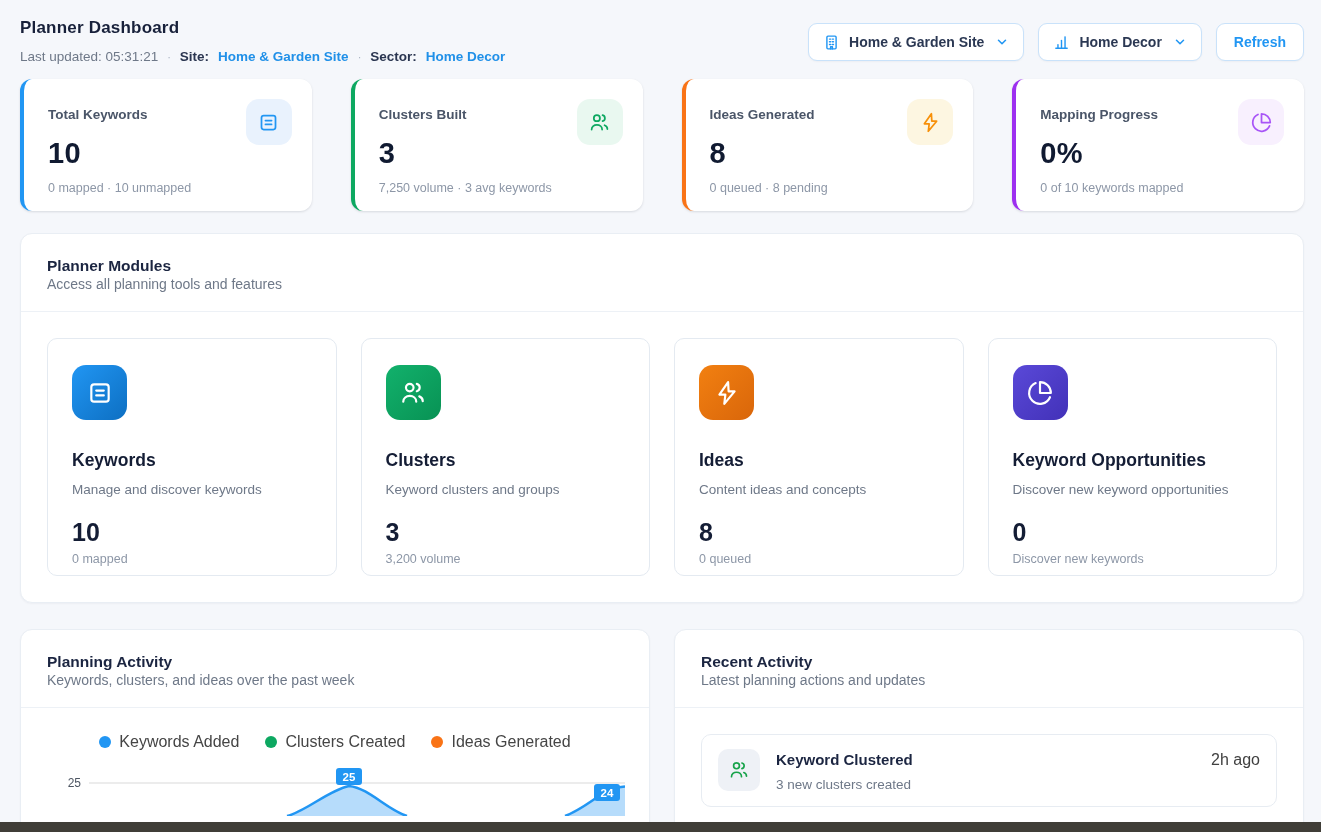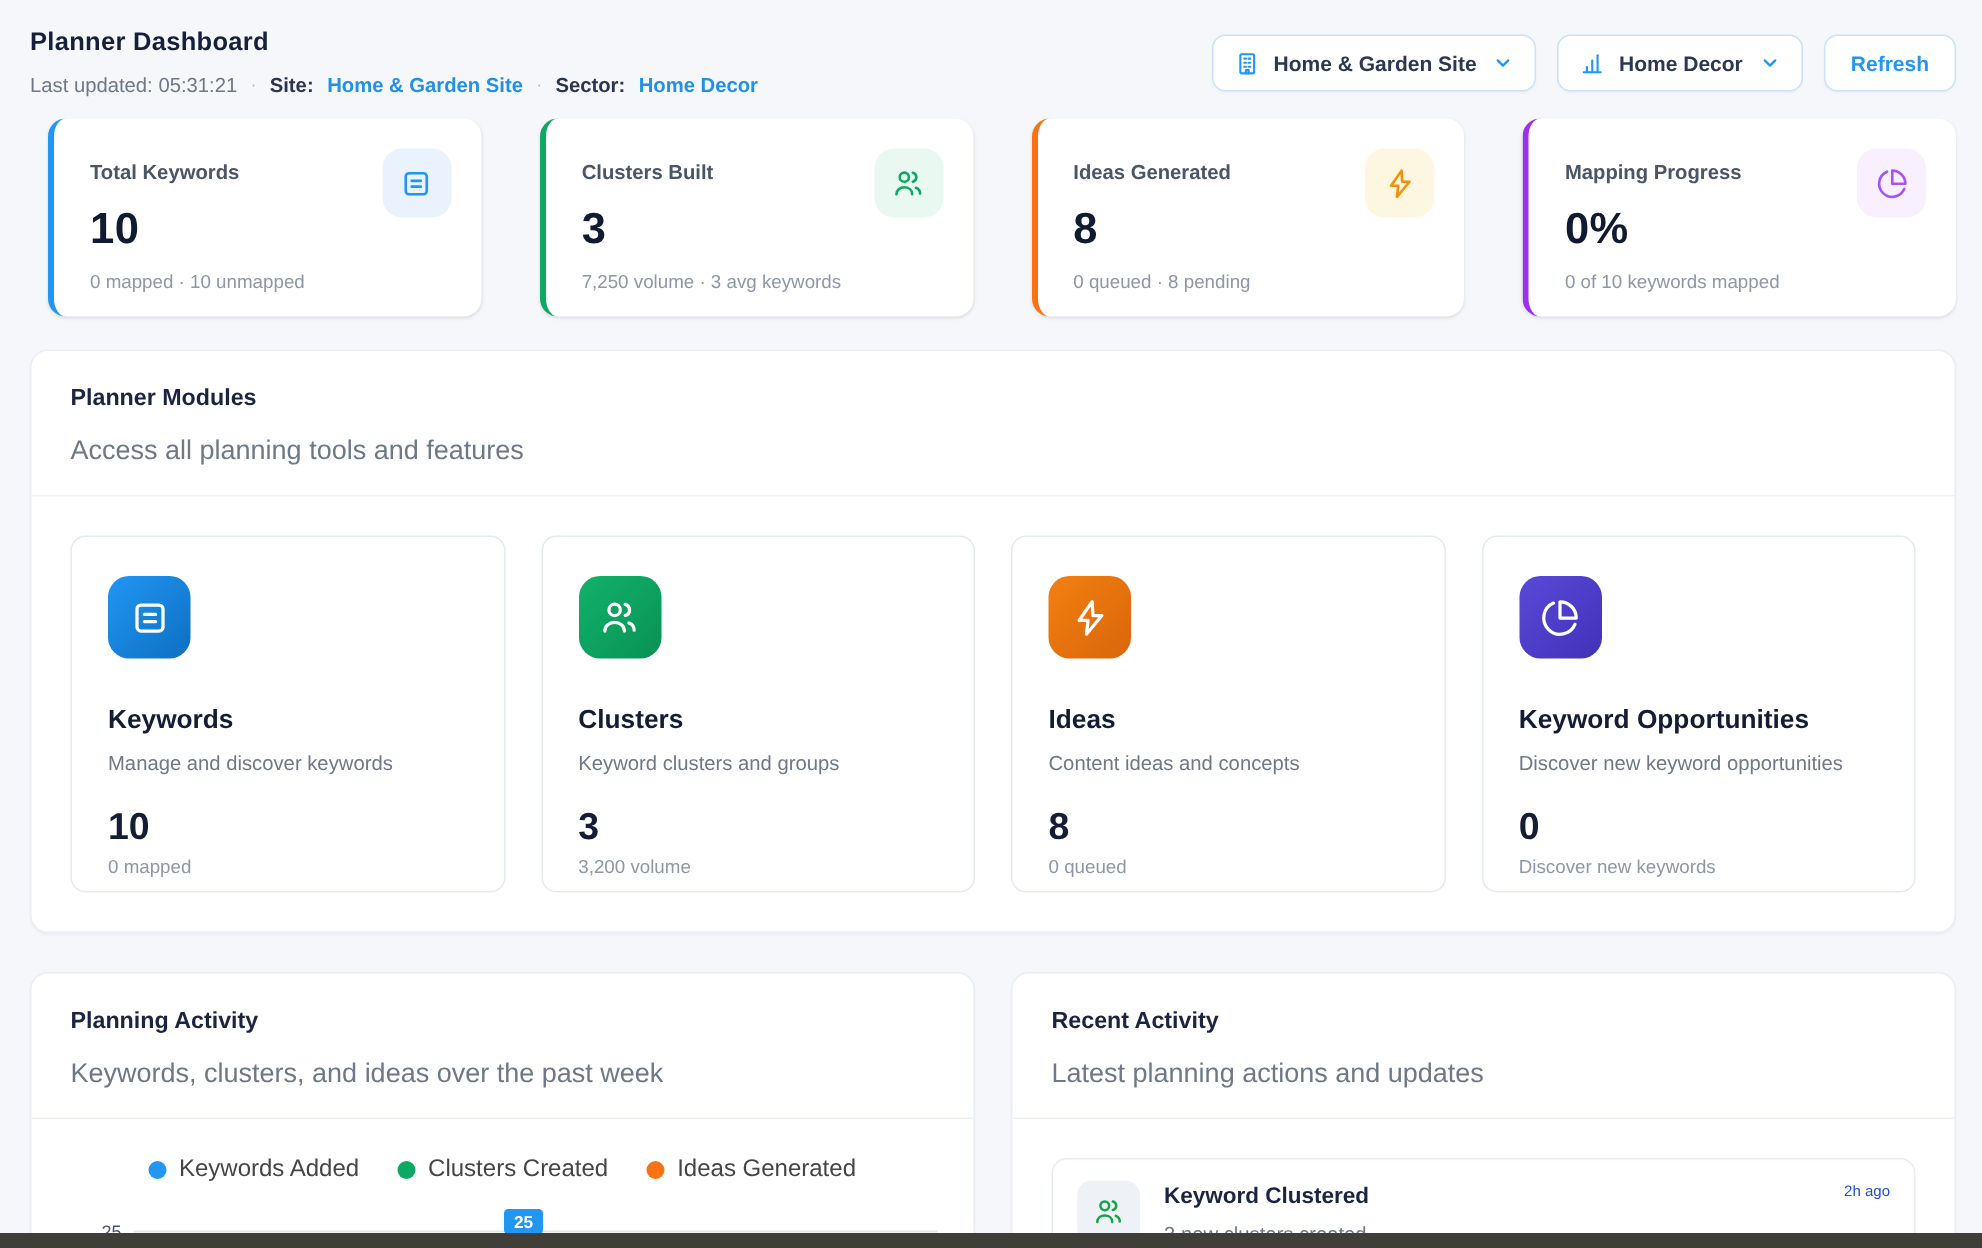--- a/index.html
+++ b/index.html
@@ -30,21 +30,21 @@
   .selector .chev { width:14px; height:14px; color:#2196f3; display:flex; margin-left:2px; }
   .btn-refresh {
     height:38px; padding:0 17px; background:#fff; border:1px solid #c9e2fa;
     border-radius:9px; color:#2196f3; font-weight:700; font-size:14px; cursor:pointer;
     font-family:"Liberation Sans", sans-serif;
     box-shadow:0 1px 2px rgba(16,24,40,.04);
   }
   svg { display:block; }
 
   
-  .stats { display:grid; grid-template-columns:repeat(4,1fr); gap:39px;margin-left:12px; }
+  .stats { display:grid; grid-template-columns:repeat(4,1fr); gap:39px; }
   .stat-card {
     background:#fff; border-radius:12px; height:132px; padding:20px 20px 16px 24px;
     box-shadow:0 1px 3px rgba(16,24,40,.08), 0 1px 2px rgba(16,24,40,.05);
     border-left:4px solid #ccc; position:relative;
   }
   .stat-card.s-blue   { border-left-color:#2196f3; }
   .stat-card.s-green  { border-left-color:#0da861; }
   .stat-card.s-orange { border-left-color:#f97316; }
   .stat-card.s-purple { border-left-color:#9d2ff0; }
   .stat-top { display:flex; justify-content:space-between; align-items:flex-start; }
@@ -58,21 +58,21 @@
   .stat-value { font-size:29px; font-weight:800; color:#101a31; margin-top:-8px; letter-spacing:.3px; }
   .stat-detail { font-size:12.5px; color:#8d97a7; margin-top:11px; }
 
   
   .panel {
     background:#fff; border:1px solid #e9eef4; border-radius:12px; margin-top:22px;
     box-shadow:0 1px 2px rgba(16,24,40,.04); overflow:hidden;
   }
   .panel-header { padding:23px 26px 19px; }
   .panel-title { font-size:15.5px; font-weight:800; color:#1b2541; }
-  .panel-sub { font-size:18px; color:#6e7888; margin-top:15px; }
+  .panel-sub { font-size:14px; color:#6e7888; margin-top:1px; }
   .panel-divider { height:1px; background:#edf1f6; }
 
   
   .modules { display:grid; grid-template-columns:repeat(4,1fr); gap:24px; padding:26px; }
   .module-card {
     border:1px solid #e4eaf1; border-radius:10px; padding:26px 24px; height:238px;
     background:#fff; cursor:pointer;
   }
   .module-icon { width:55px; height:55px; border-radius:14px; display:flex; align-items:center; justify-content:center; color:#fff; }
   .module-icon svg { width:26px; height:26px; }
@@ -97,21 +97,21 @@
   
   .activity-list { padding:26px; padding-top:26px; }
   .activity-item {
     display:flex; gap:16px; padding:14px 16px; border:1px solid #e7ecf2;
     border-radius:10px; position:relative; background:#fff; align-items:flex-start;
   }
   .act-icon { width:42px; height:42px; border-radius:10px; background:#eef1f6; display:flex; align-items:center; justify-content:center; color:#17a34a; flex:none; }
   .act-icon svg { width:20px; height:20px; }
   .act-title { font-size:15px; font-weight:800; color:#1b2541; margin-top:2px; }
   .act-desc { font-size:13.5px; color:#6e7888; margin-top:9px; }
-  .act-time { position:absolute; right:16px; top:16px; font-size:10px; color:#1d4ed8; }
+  .act-time { position:absolute; right:16px; top:16px; font-size:16px; color:#404040; }
 
   
   .bottom-strip { position:fixed; left:0; bottom:0; width:1321px; height:10px; background:#403e38; z-index:50; }
 </style>
 </head>
 <body>
 
 <div class="page">
 
   <div class="header">

